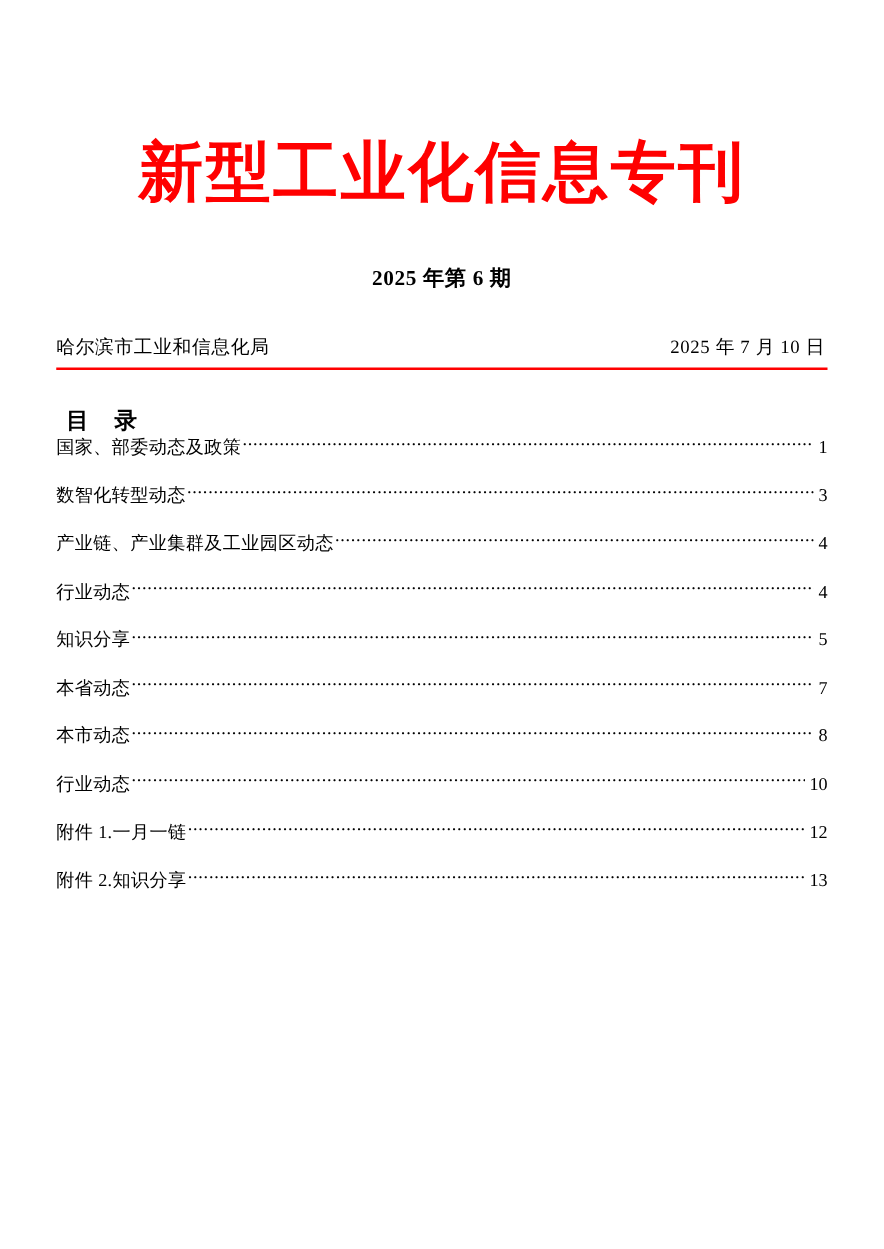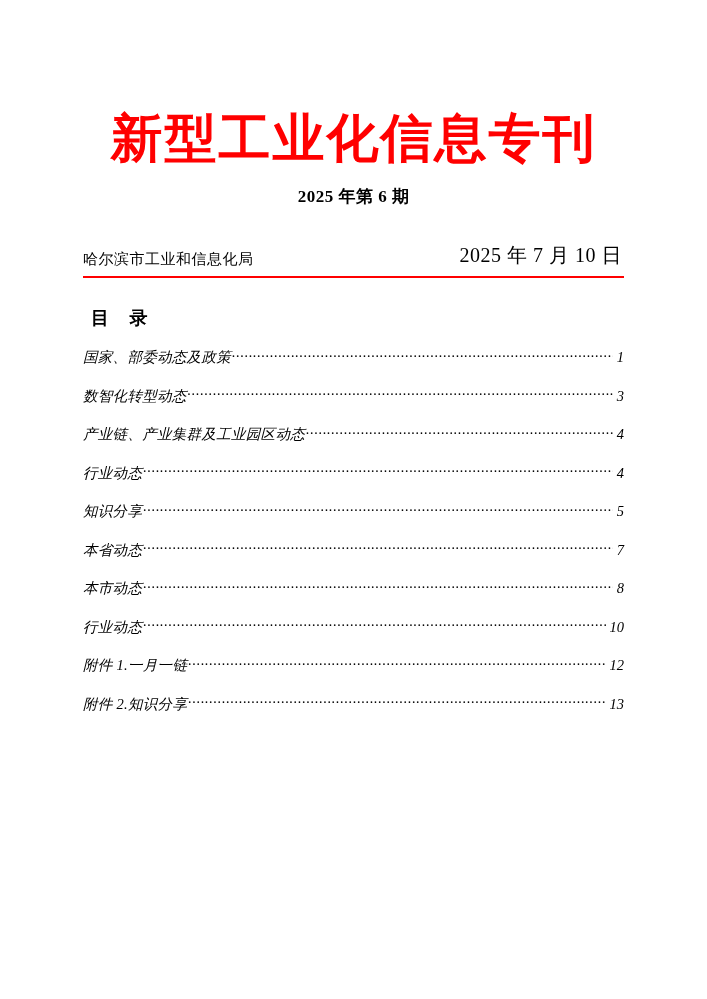--- a/index.html
+++ b/index.html
@@ -14,75 +14,73 @@
     color: #000000;
     position: relative;
     overflow: hidden;
   }
   .page {
     position: absolute;
     left: 0; top: 0;
     width: 707px;
     height: 999px;
     box-sizing: border-box;
-    padding: 0 83px;
+    padding: 0 45px;
   }
   .masthead {
     margin-top: 112px;
     text-align: center;
     color: #ff0000;
     font-family: "Liberation Serif", "DejaVu Serif", serif;
     font-weight: bold;
     font-size: 52px;
     letter-spacing: 2px;
     line-height: 1.05;
     white-space: nowrap;
   }
   .issue-line {
-    margin-top: 18px;
+    margin-top: 44px;
     text-align: center;
     font-size: 17px;
     font-weight: bold;
     letter-spacing: 0.5px;
   }
   .meta-row {
     margin-top: 34px;
     display: flex;
     justify-content: space-between;
     align-items: flex-end;
     font-size: 15px;
     padding-bottom: 6px;
     gap: 40px;
   }
   .meta-left {
     font-size: 15px;
     letter-spacing: 0.5px;
   }
   .meta-right {
-    font-size: 20px;
+    font-size: 15px;
     letter-spacing: 0.5px;
     padding-right: 2px;
   }
   .red-rule {
     height: 2px;
     background: #ff0000;
     width: 100%;
     margin-top: 1px;
   }
   .toc-title {
     margin-top: 28px;
     text-align: left;
     font-size: 18px;
     font-weight: bold;
     letter-spacing: 8px;
     padding-left: 8px;
   }
   .toc {
-    margin-top: 18px;
-    font-style: italic;
   }
   .toc-item {
     display: flex;
     align-items: baseline;
     font-size: 14.5px;
     margin-bottom: 19px;
     white-space: nowrap;
   }
   .toc-label {
     flex: 0 0 auto;

